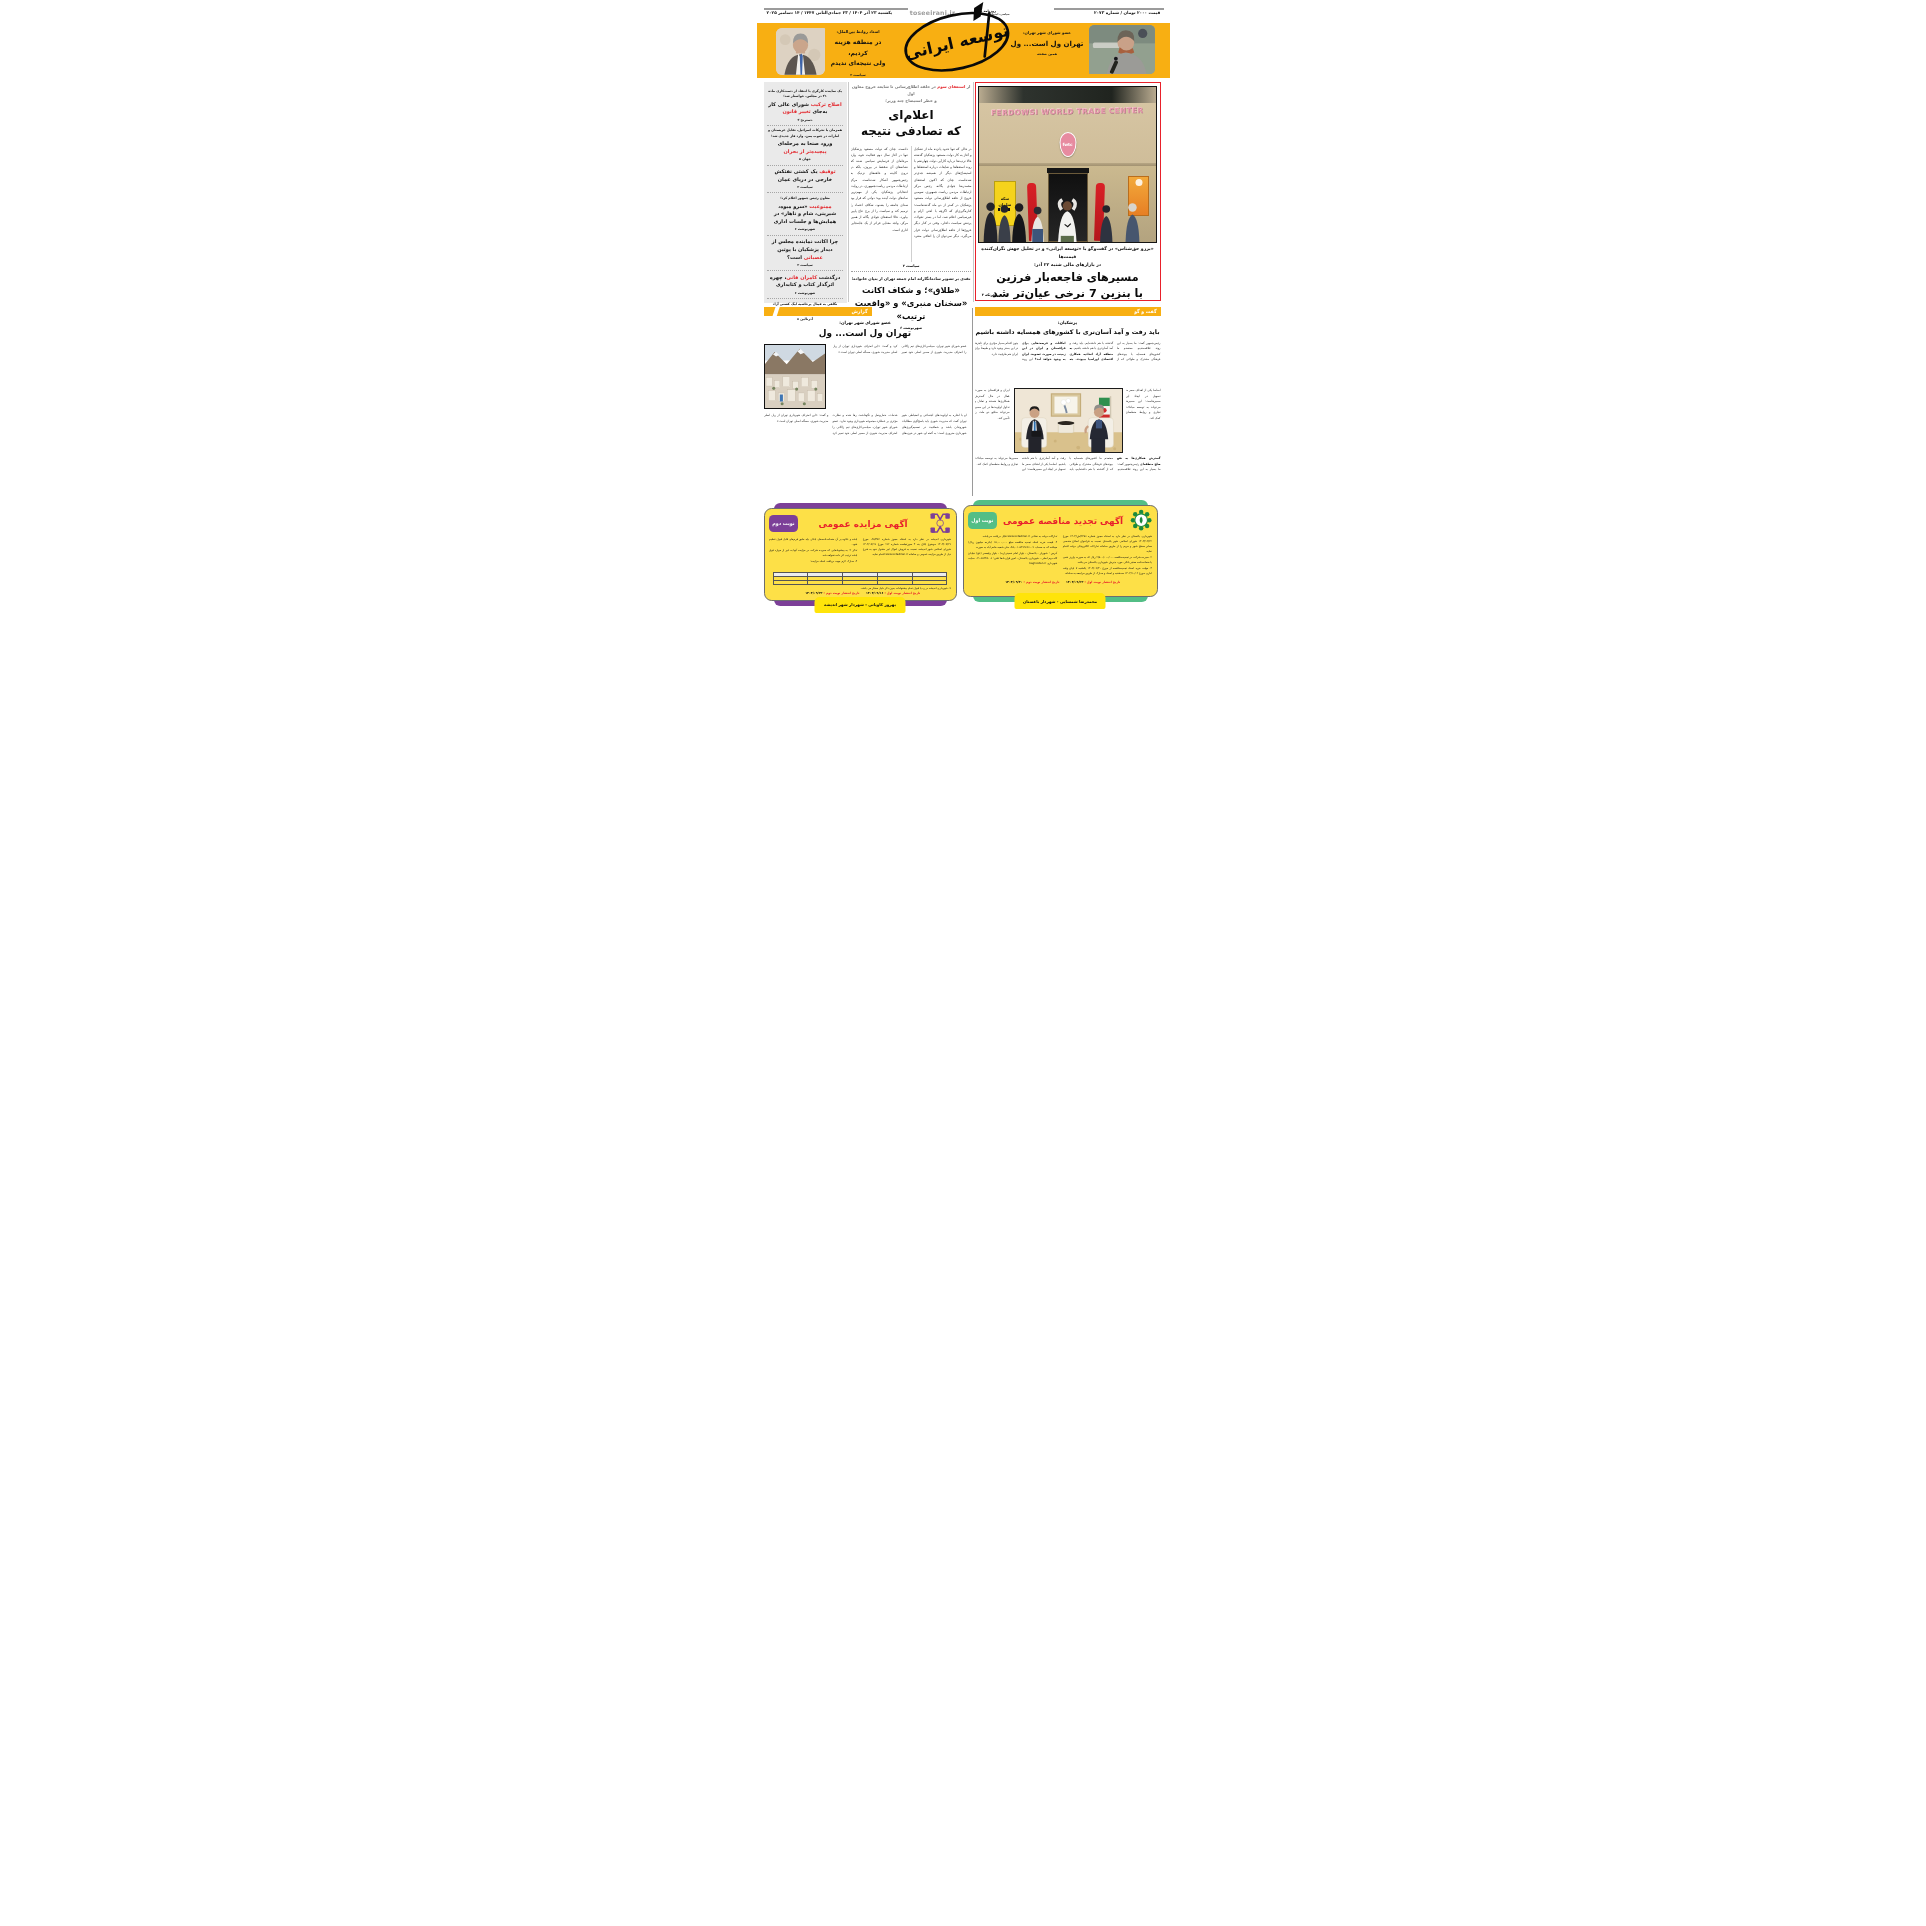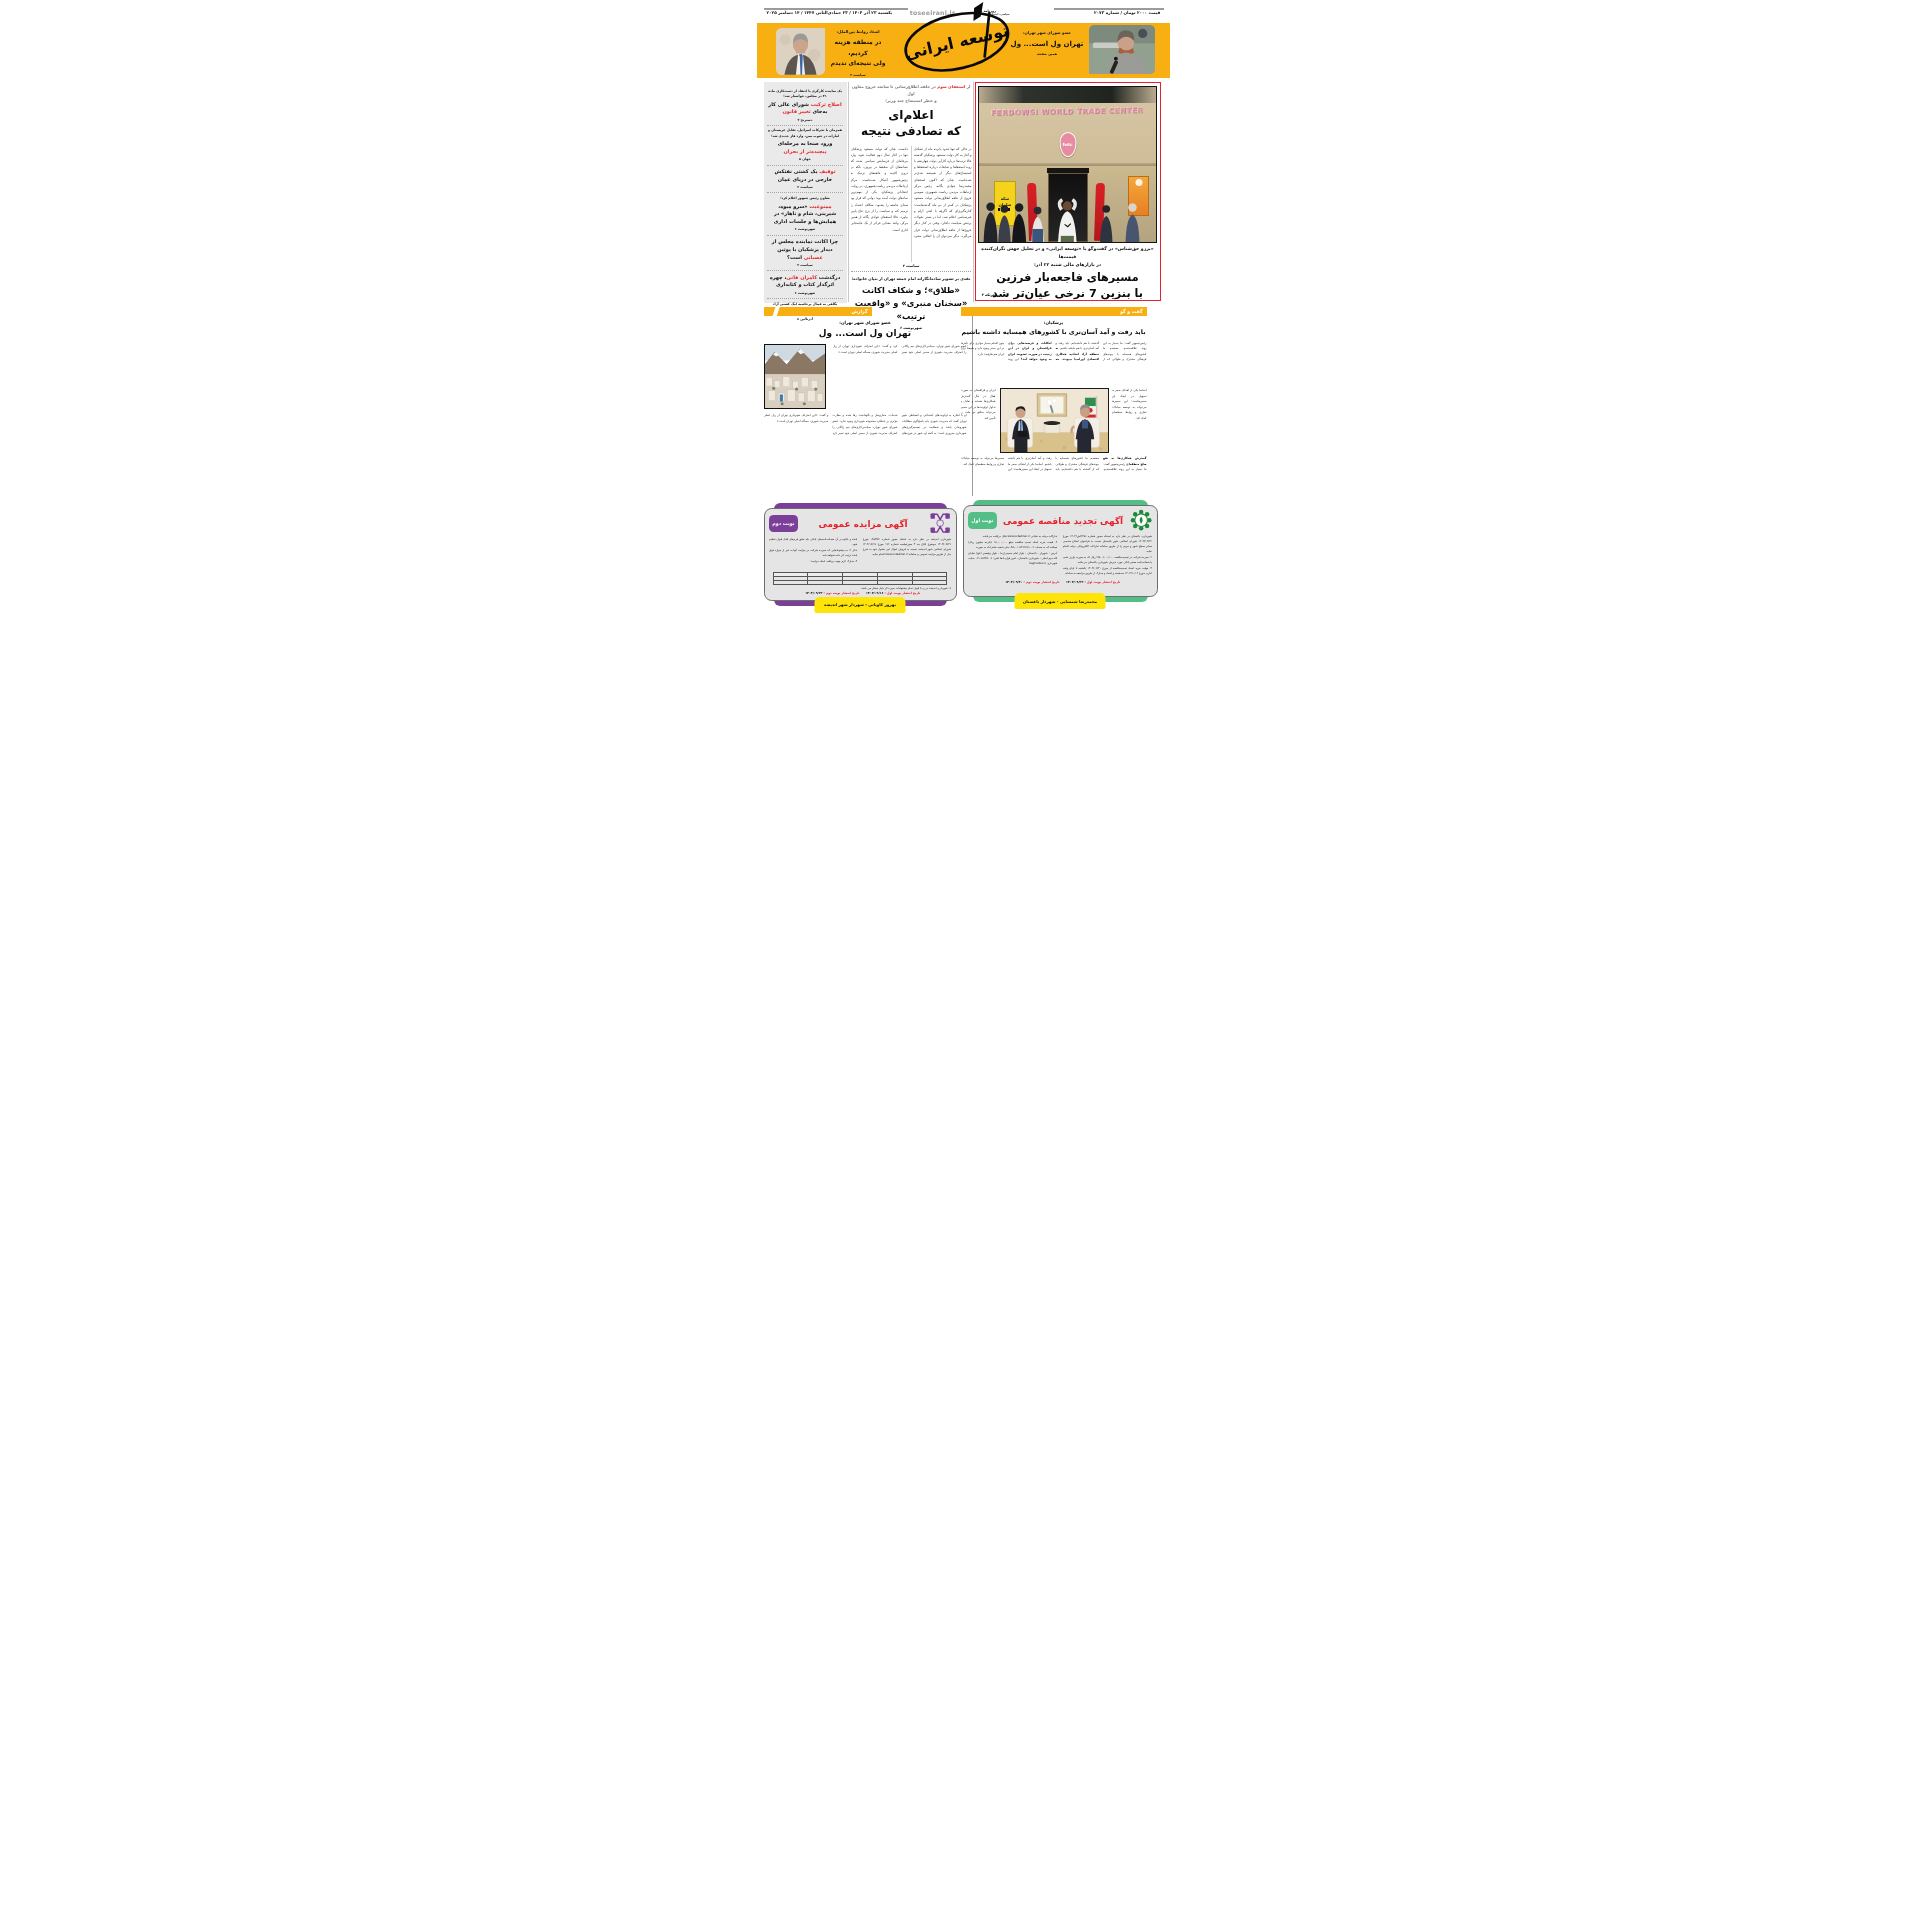--- a/index.html
+++ b/index.html
@@ -77,21 +77,21 @@
   .fw-caption { margin-top:2.7px; text-align:center; font-size:4.5px; font-weight:900; color:#0d0d0d; line-height:1.7; }
   .mb-title { margin-top:1.9px; text-align:center; font-size:11.2px; font-weight:900; color:#0a0a0a; line-height:1.4; }
   .mb-ref { position:absolute; left:6.2px; bottom:3.5px; font-size:3.5px; font-weight:700; }
 
   
   .sec-bar { position:absolute; height:8.5px; background:#F8AF12; }
   .sec-label { position:absolute; top:50%; transform:translateY(-50%); right:3.9px; color:#fff; font-size:4.6px; font-weight:900; }
   .slash { position:absolute; top:-1.5px; left:10px; width:3.5px; height:11.6px; background:#fff; transform:rotate(18deg); }
 
   
-  .interview { position:absolute; left:204px; top:307px; width:186px; height:190px; }
+  .interview { position:absolute; left:218px; top:307px; width:186px; height:190px; }
   .iv-kicker { margin-top:13px; text-align:center; font-size:4.2px; font-weight:900; }
   .iv-title { margin-top:2.7px; text-align:center; font-size:6.4px; font-weight:900; color:#0b0b0b; }
   .iv-bodyA { margin-top:5px; height:45px; overflow:hidden; column-count:4; column-gap:3.9px; font-size:2.9px; line-height:1.9; text-align:justify; color:#1d1d1d; }
   .iv-bodyA .q, .iv-q { font-weight:900; color:#000; }
   .iv-photoRow { position:relative; margin-top:2.3px; height:65px; }
   .iv-colL, .iv-colR { position:absolute; top:0; width:35px; height:100%; overflow:hidden; font-size:2.9px; line-height:1.9; text-align:justify; color:#1d1d1d; }
   .iv-colL { right:0; } .iv-colR { left:0; }
   .iv-photo { position:absolute; left:39px; width:109px; height:65px; border:0.8px solid #1b1b1b; overflow:hidden; background:#efe6d8; }
   .iv-bodyB { margin-top:3.1px; height:58px; overflow:hidden; column-count:4; column-gap:3.9px; font-size:2.9px; line-height:1.9; text-align:justify; color:#1d1d1d; }
 
@@ -100,21 +100,21 @@
   .rp-kicker { margin-top:13px; text-align:center; font-size:4.2px; font-weight:900; }
   .rp-title { margin-top:3.1px; text-align:center; font-size:8.9px; font-weight:900; color:#0b0b0b; }
   .rp-row { position:relative; margin-top:6.2px; height:65px; }
   .rp-photo { position:absolute; left:0.8px; top:0; width:62px; height:65px; border:0.8px solid #111; overflow:hidden; }
   .rp-text1 { position:absolute; right:0; left:69px; top:0; height:100%; overflow:hidden; column-count:2; column-gap:4.2px; font-size:2.9px; line-height:2.0; text-align:justify; color:#1d1d1d; }
   .rp-text2 { margin-top:3.9px; height:76px; overflow:hidden; column-count:3; column-gap:4.2px; font-size:2.9px; line-height:2.0; text-align:justify; color:#1d1d1d; }
 
   
   .ad { position:absolute; }
   .ad-band { position:absolute; left:10px; right:10px; height:14.6px; border-radius:6.2px; }
-  .ad-frame { position:absolute; inset:0; border:1.5px solid #6e6e6e; border-radius:7.7px; background:#e5e5e5; z-index:1; padding:3.1px 4.6px 2.3px; }
+  .ad-frame { position:absolute; inset:0; border:1.5px solid #6e6e6e; border-radius:7.7px; background:#fde047; z-index:1; padding:3.1px 4.6px 2.3px; }
   .ad-head { display:flex; align-items:center; gap:3.1px; }
   .ad-title { flex:1; text-align:center; font-size:8.9px; font-weight:900; color:#E8212B; }
   .ad-badge { width:28.5px; height:17px; border-radius:4.6px; color:#fff; font-size:4.8px; font-weight:900; display:flex; align-items:center; justify-content:center; }
   .ad-body { margin-top:1.5px; column-count:2; column-gap:5.4px; font-size:2.7px; line-height:1.85; text-align:justify; color:#161616; overflow:hidden; }
   .ad-body p { margin-bottom:1.2px; }
   .ad-table { width:96%; margin:1.2px auto 0.8px; border-collapse:collapse; }
   .ad-table td { border:0.4px solid #555; height:3.9px; }
   .ad-table tr:first-child td { background:#ededed; }
   .ad-dates { margin-top:1.2px; text-align:center; font-size:3.1px; font-weight:900; }
   .ad-dates .lbl { color:#E8212B; }

